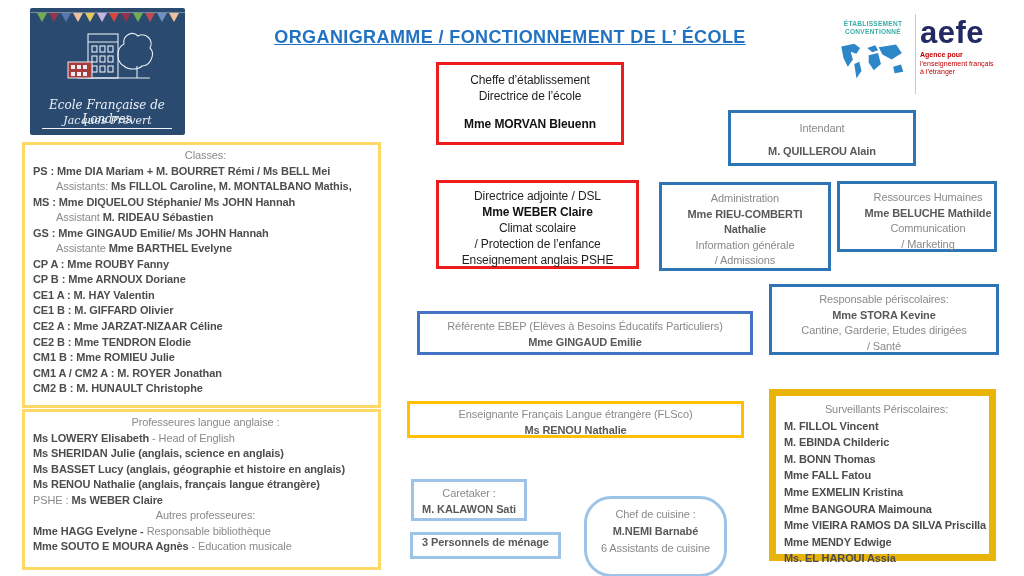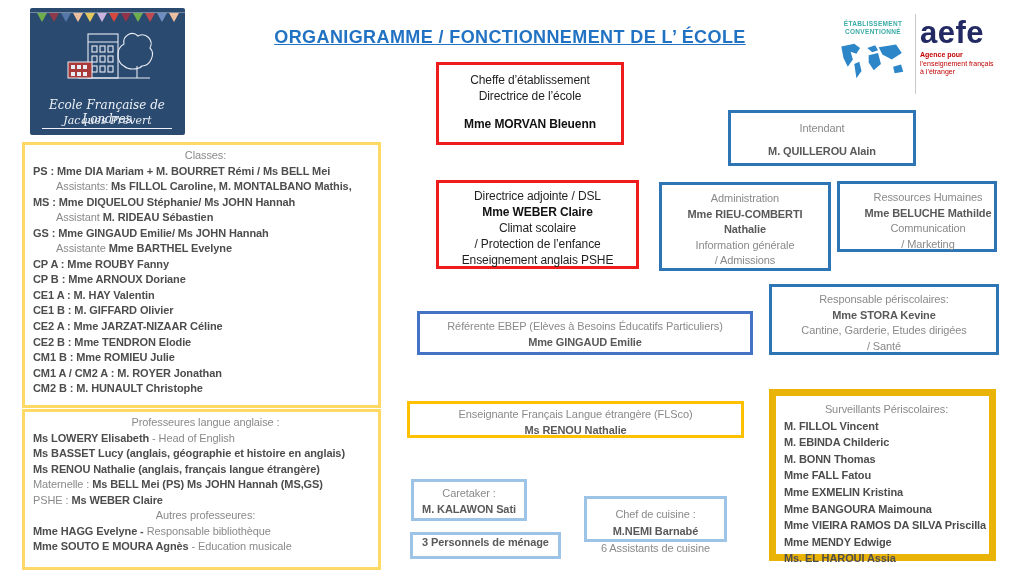--- a/index.html
+++ b/index.html
@@ -33,21 +33,21 @@
   #box-directrice { left:436px; top:180px; width:203px; height:89px; padding-top:5px; }
   #box-administration { left:659px; top:182px; width:172px; height:89px; padding-top:6px; }
   #box-rh { left:837px; top:181px; width:160px; height:71px; padding-top:6px;padding-left:22px; }
   #box-periscolaires { left:769px; top:284px; width:230px; height:71px; padding-top:5px; }
   #box-ebep { left:417px; top:311px; width:336px; height:44px; padding-top:5px; }
   #box-flsco { left:407px; top:401px; width:337px; height:37px; padding-top:3px; }
   #box-classes { left:22px; top:142px; width:359px; height:266px; padding:3px 0 0 8px; }
   #box-professeures { left:22px; top:409px; width:359px; height:161px; padding:3px 0 0 8px; }
   #box-caretaker { left:411px; top:479px; width:116px; height:42px; padding-top:4px; }
   #box-menage { left:410px; top:532px; width:151px; height:27px; padding-top:0; }
-  #box-cuisine { left:584px; top:496px; width:143px; height:46px; padding-top:7px; }
+  #box-cuisine { left:584px; top:496px; width:143px; height:81px; padding-top:7px;border-radius:27px; }
   #box-cuisine .ln { line-height:17px; }
   #box-surveillants { left:769px; top:389px; width:227px; height:172px; padding:5px 0 0 8px; }
   #box-surveillants .ln { line-height:16.6px; }
   #box-classes .ln, #box-professeures .ln { line-height:15.55px; }
   #box-intendant .gapline { height:7px; }
 
   
   #main-title {
     position:absolute; left:230px; top:27px; width:560px; text-align:center;
     font-size:18px; font-weight:bold; color:#2272c3; text-decoration:underline;
@@ -196,23 +196,23 @@
     <div class="ln"><span class="b">CE1 B : M. GIFFARD Olivier</span></div>
     <div class="ln"><span class="b">CE2 A : Mme JARZAT-NIZAAR Céline</span></div>
     <div class="ln"><span class="b">CE2 B : Mme TENDRON Elodie</span></div>
     <div class="ln"><span class="b">CM1 B : Mme ROMIEU Julie</span></div>
     <div class="ln"><span class="b">CM1 A / CM2 A : M. ROYER Jonathan</span></div>
     <div class="ln"><span class="b">CM2 B : M. HUNAULT Christophe</span></div>
   </div>
 <div id="box-professeures" class="box yellow">
     <div class="ln center"><span>Professeures langue anglaise :</span></div>
     <div class="ln"><span class="b">Ms LOWERY Elisabeth</span><span> - Head of English</span></div>
+    <div class="ln"><span class="b">Ms SHERIDAN Julie (anglais, science en anglais)</span></div>
     <div class="ln"><span class="b">Ms BASSET Lucy (anglais, géographie et histoire en anglais)</span></div>
     <div class="ln"><span class="b">Ms RENOU Nathalie (anglais, français langue étrangère)</span></div>
-    <div class="ln"><span>Maternelle : </span><span class="b">Ms BELL Mei (PS)</span><span>  </span><span class="b">Ms JOHN Hannah (MS,GS)</span></div>
     <div class="ln"><span>PSHE : </span><span class="b">Ms WEBER Claire</span></div>
     <div class="ln center"><span>Autres professeures:</span></div>
     <div class="ln"><span class="b">Mme HAGG Evelyne - </span><span>Responsable bibliothèque</span></div>
     <div class="ln"><span class="b">Mme SOUTO E MOURA Agnès</span><span> - Education musicale</span></div>
   </div>
 <div id="box-caretaker" class="box lblue">
     <div class="ln center"><span>Caretaker :</span></div>
     <div class="ln center"><span class="b">M. KALAWON Sati</span></div>
   </div>
 <div id="box-menage" class="box lblue">

